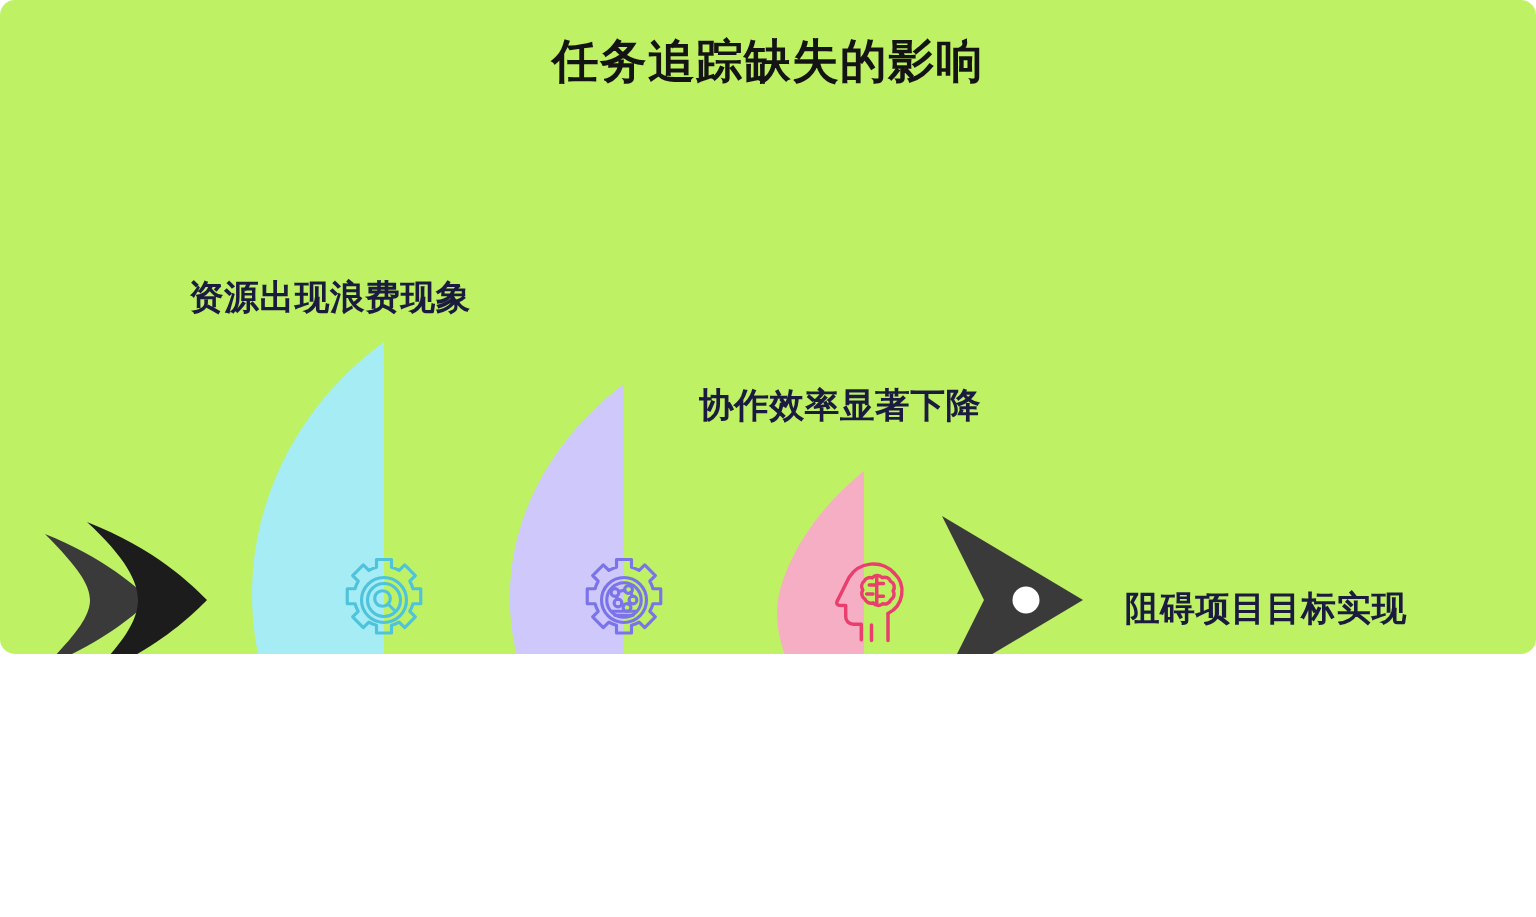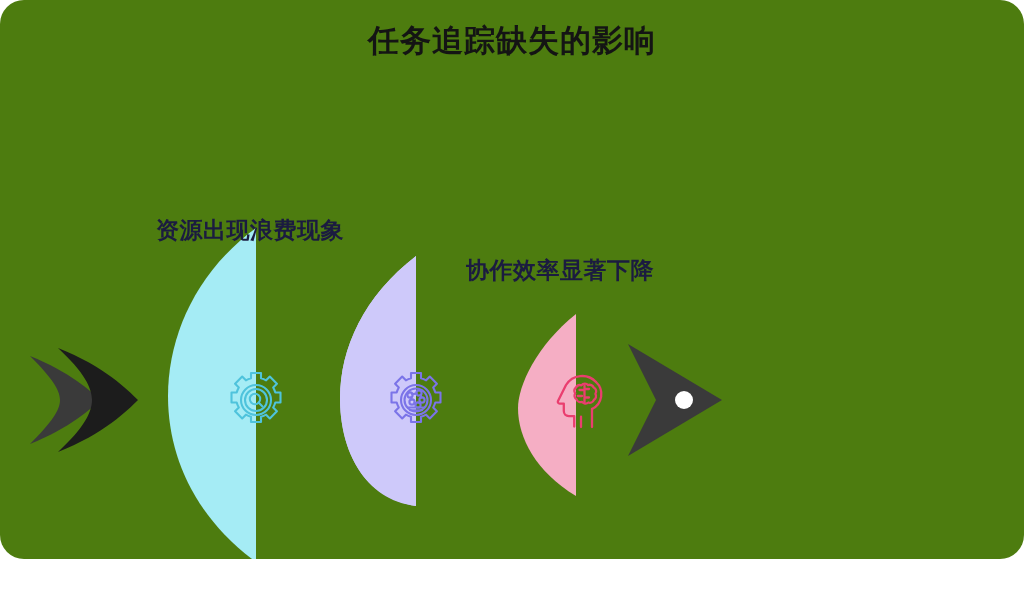--- a/index.html
+++ b/index.html
@@ -6,23 +6,23 @@
     margin: 0;
     padding: 0;
     background: #ffffff;
   }
   body {
     font-family: "Liberation Sans", "DejaVu Sans", sans-serif;
   }
   #canvas {
     position: relative;
     width: 1024px;
-    height: 559px;
-    background: #4d7c0f;
-    border-radius: 24px;
+    height: 436px;
+    background: #bef264;
+    border-radius: 10px;
     overflow: hidden;
   }
   #title {
     position: absolute;
     left: 0;
     top: 20px;
     width: 1024px;
     text-align: center;
     font-size: 31px;
     font-weight: 700;
@@ -48,21 +48,21 @@
   .icon-wrap {
     position: absolute;
     width: 64px;
     height: 64px;
   }
   .icon-wrap svg {
     display: block;
     width: 64px;
     height: 64px;
   }
-  #label-waste   { left: 156px; top: 183px; margin-top: 32px; }
+  #label-waste   { left: 126px; top: 183px; }
   #label-collab  { left: 302px; top: 548px; }
   #label-control { left: 466px; top: 255px; }
   #label-goal    { left: 750px; top: 390px; }
 </style>
 </head>
 <body>
 
 <div id="canvas">
 
   <div id="title">任务追踪缺失的影响</div>
@@ -147,14 +147,15 @@
                a4.3 4.3 0 0 1 -1.3 -6 a4.4 4.4 0 0 1 0.8 -5.8 Z"></path>
       <path d="M36.5 17.5 v17.5 M31.5 22 h4 M41 21 h-4.5 M34 28 h-4.2 M36.5 29.5 h4.5"></path>
     </svg>
   </div>
 
   <div class="label" id="label-waste">资源出现浪费现象</div>
 
 
   <div class="label" id="label-control">协作效率显著下降</div>
 
+  <div class="label" id="label-goal">阻碍项目目标实现</div>
 
 </div>
 
 </body></html>

